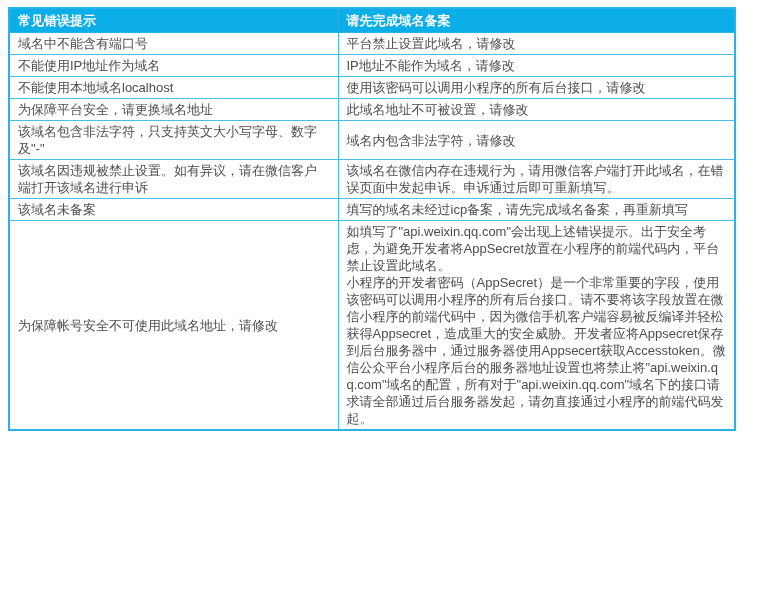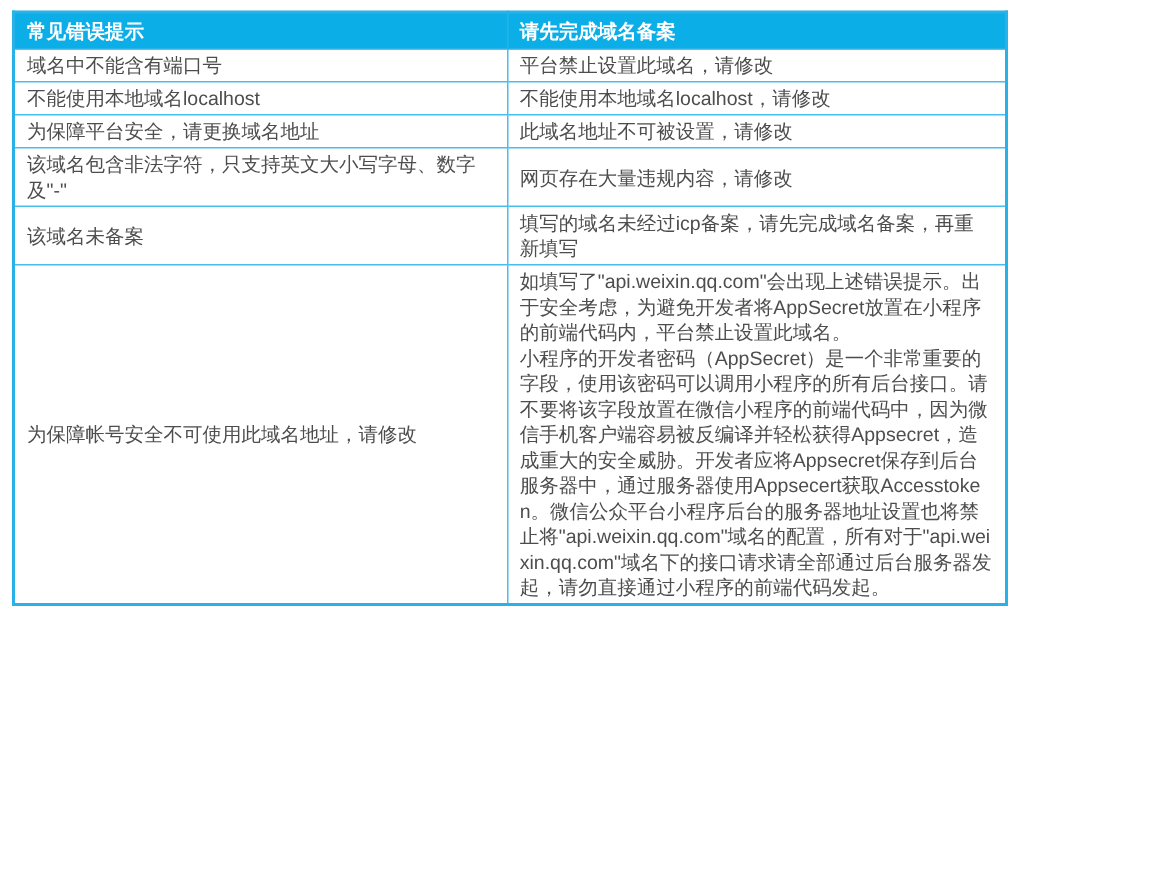--- a/index.html
+++ b/index.html
@@ -10,21 +10,21 @@
   body {
     width: 781px;
     height: 596px;
     position: relative;
     font-family: "Liberation Sans", "DejaVu Sans", sans-serif;
   }
   table.err-table {
     position: absolute;
     left: 8px;
     top: 7px;
-    width: 664px;
+    width: 728px;
     border-collapse: collapse;
     table-layout: fixed;
     border: 2px solid #29b2e8;
     font-size: 13px;
     line-height: 17px;
     color: #4d4d4d;
   }
   table.err-table col.c1 { width: 329px; }
   table.err-table th {
     background: #0caee8;
@@ -56,30 +56,38 @@
       <th>常见错误提示</th>
       <th>请先完成域名备案</th>
     </tr>
   </thead>
   <tbody>
     <tr>
       <td>域名中不能含有端口号</td>
       <td>平台禁止设置此域名，请修改</td>
     </tr>
     <tr>
+      <td>不能使用IP地址作为域名</td>
+      <td>IP地址不能作为域名，请修改</td>
+    </tr>
+    <tr>
       <td>不能使用本地域名localhost</td>
-      <td>不能使用本地域名localhost，请修改</td>
+      <td>使用该密码可以调用小程序的所有后台接口，请修改</td>
     </tr>
     <tr>
       <td>为保障平台安全，请更换域名地址</td>
       <td>此域名地址不可被设置，请修改</td>
     </tr>
     <tr>
       <td>该域名包含非法字符，只支持英文大小写字母、数字及"-"</td>
-      <td>网页存在大量违规内容，请修改</td>
+      <td>域名内包含非法字符，请修改</td>
+    </tr>
+    <tr>
+      <td>该域名因违规被禁止设置。如有异议，请在微信客户端打开该域名进行申诉</td>
+      <td>该域名在微信内存在违规行为，请用微信客户端打开此域名，在错误页面中发起申诉。申诉通过后即可重新填写。</td>
     </tr>
     <tr>
       <td>该域名未备案</td>
       <td>填写的域名未经过icp备案，请先完成域名备案，再重新填写</td>
     </tr>
     <tr>
       <td>为保障帐号安全不可使用此域名地址，请修改</td>
       <td>如填写了"api.weixin.qq.com"会出现上述错误提示。出于安全考虑，为避免开发者将AppSecret放置在小程序的前端代码内，平台禁止设置此域名。
 小程序的开发者密码（AppSecret）是一个非常重要的字段，使用该密码可以调用小程序的所有后台接口。请不要将该字段放置在微信小程序的前端代码中，因为微信手机客户端容易被反编译并轻松获得Appsecret，造成重大的安全威胁。开发者应将Appsecret保存到后台服务器中，通过服务器使用Appsecert获取Accesstoken。微信公众平台小程序后台的服务器地址设置也将禁止将"api.weixin.qq.com"域名的配置，所有对于"api.weixin.qq.com"域名下的接口请求请全部通过后台服务器发起，请勿直接通过小程序的前端代码发起。</td>
     </tr>

